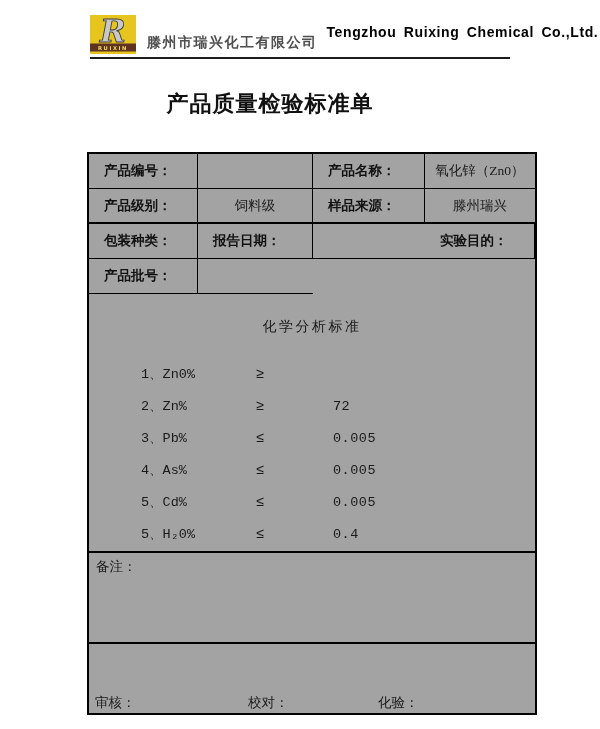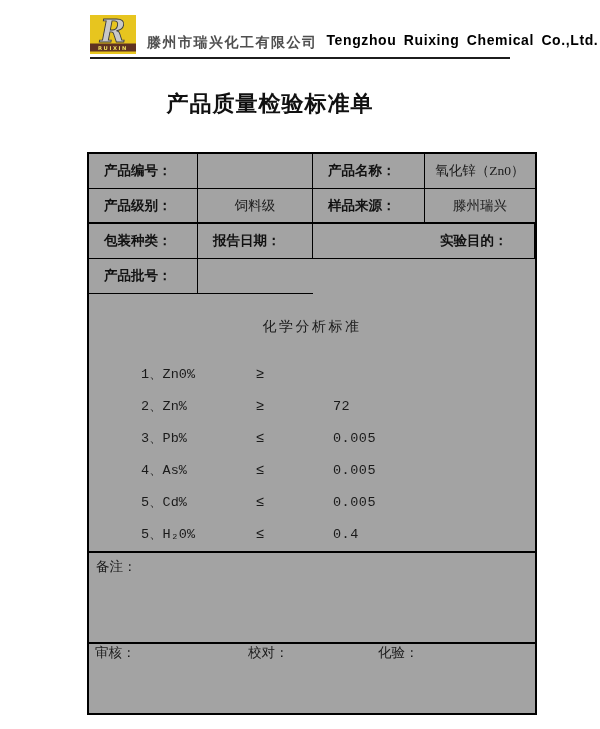--- a/index.html
+++ b/index.html
@@ -17,21 +17,21 @@
   }
   .logo{width:50px;height:44px;flex:0 0 auto;}
   .company-cn{
     font-family:"Liberation Serif", serif;font-weight:bold;
     color:#4f4f4f;font-size:14px;letter-spacing:1.5px;
     padding-bottom:4px;white-space:nowrap;
   }
   .company-en{
     font-family:"Liberation Sans", sans-serif;font-weight:bold;
     color:#000;font-size:14px;letter-spacing:0.6px;word-spacing:3px;
-    padding-bottom:8px;white-space:nowrap;
+    padding-bottom:16px;white-space:nowrap;
   }
   .header-rule{
     position:absolute;left:90px;top:57px;width:420px;height:2px;
     background:#1c1c1c;
   }
 
   
   .doc-title{
     position:absolute;top:89px;left:0;width:540px;
     text-align:center;
@@ -81,21 +81,21 @@
 
   
   .remarks{
     height:91px;box-sizing:border-box;border-bottom:2px solid #000;
     padding:5px 8px 0 7px;font-size:13.5px;
     font-family:"Liberation Serif", serif;
   }
 
   
   .signoff{
-    height:84px;display:flex;align-items:flex-start;
+    height:68px;display:flex;align-items:flex-end;
     padding-left:6px;font-size:13.5px;
     font-family:"Liberation Serif", serif;
   }
   .signoff .s1{display:inline-block;width:153px;}
   .signoff .s2{display:inline-block;width:130px;}
   .signoff .s3{display:inline-block;}
 </style>
 </head>
 <body>
 

